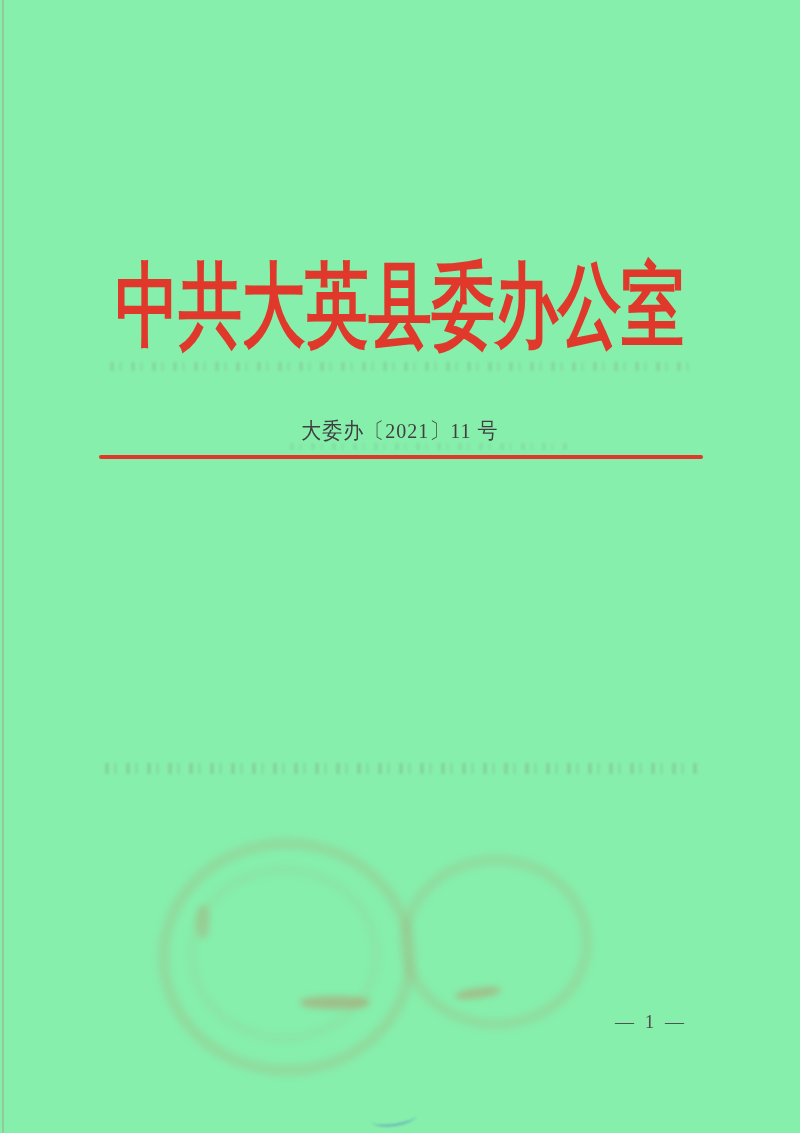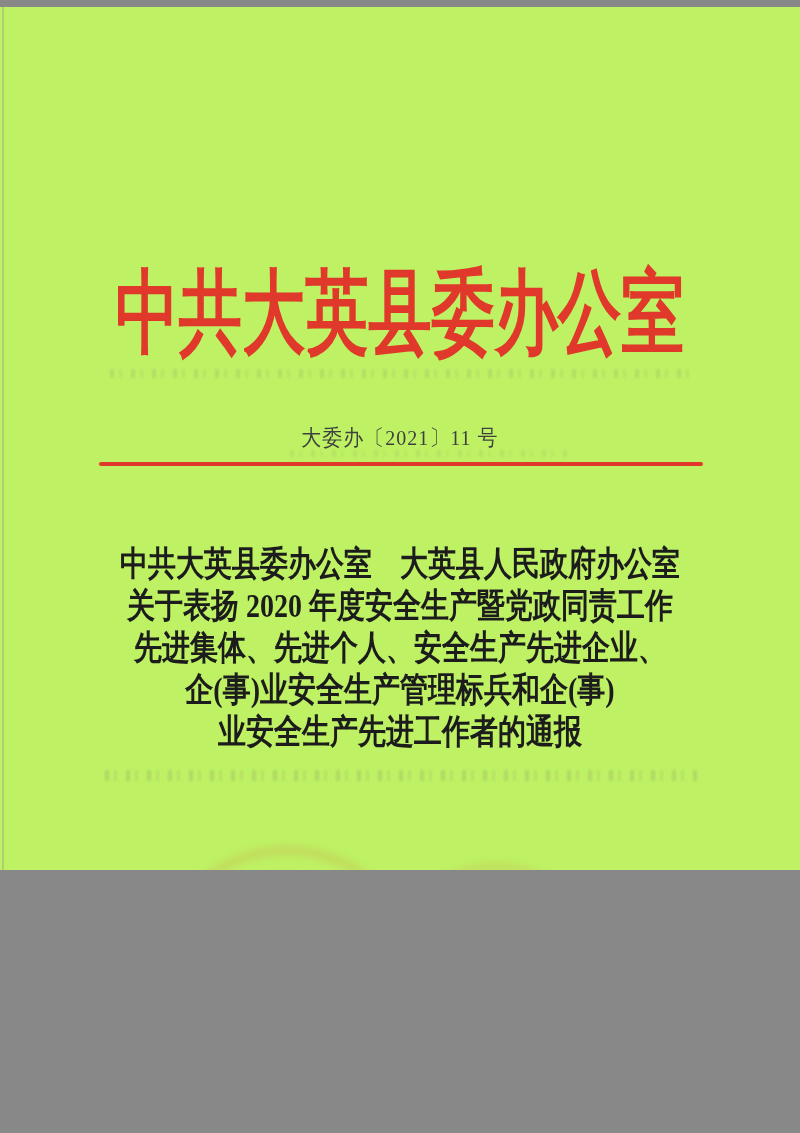--- a/index.html
+++ b/index.html
@@ -1,20 +1,20 @@
 <!DOCTYPE html>
 <html style="--accent_red: #e0382a;"><head>
 <meta charset="utf-8">
 <style>
   html,body{margin:0;padding:0;background:#888;}
   .page{
     position:relative;
-    width:800px;height:863px;
-    margin:7px auto;
-    background:#bef264;
+    width:800px;height:1133px;
+    margin:0 auto;
+    background:#86efac;
     overflow:hidden;
     font-family:"Liberation Serif","DejaVu Serif",serif;
   }
   .edge-line{
     position:absolute;left:2px;top:0;bottom:0;width:2px;
     background:rgba(158,148,132,.38);
   }
   
   .org-title{
     position:absolute;top:258px;left:0;width:800px;height:96px;
@@ -120,24 +120,17 @@
   <div class="ghost ghost-c"></div>
 
   <div class="seal-ring seal-ring-1"></div>
   <div class="seal-ring-1-inner"></div>
   <div class="seal-ring seal-ring-2"></div>
   <div class="seal-smudge smudge-1"></div>
   <div class="seal-smudge smudge-2"></div>
   <div class="seal-smudge smudge-3"></div>
   <div class="blue-squiggle"></div>
 
-  <div class="title-block">
-    <div class="title-line">中共大英县委办公室　大英县人民政府办公室</div>
-    <div class="title-line">关于表扬 2020 年度安全生产暨党政同责工作</div>
-    <div class="title-line">先进集体、先进个人、安全生产先进企业、</div>
-    <div class="title-line">企(事)业安全生产管理标兵和企(事)</div>
-    <div class="title-line">业安全生产先进工作者的通报</div>
-  </div>
 
 
   <div class="page-number">— 1 —</div>
 
 </div>
 
 </body></html>

